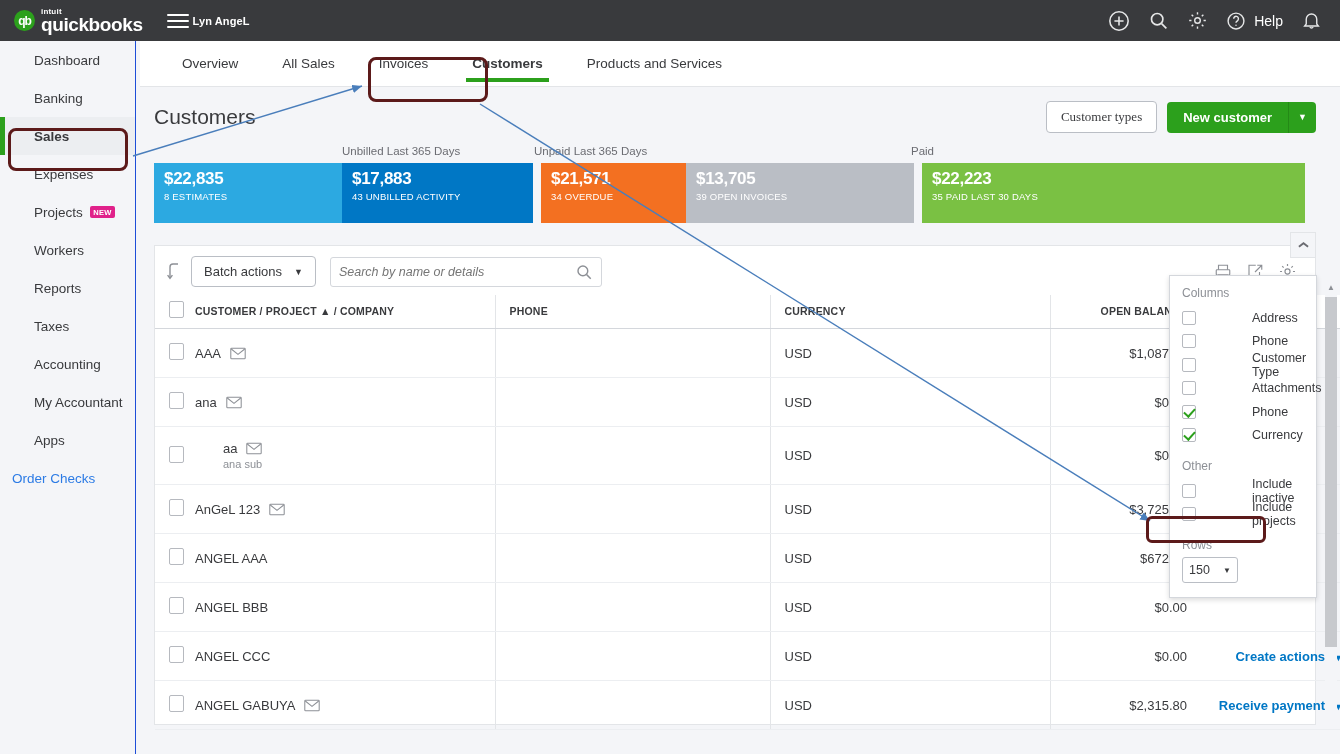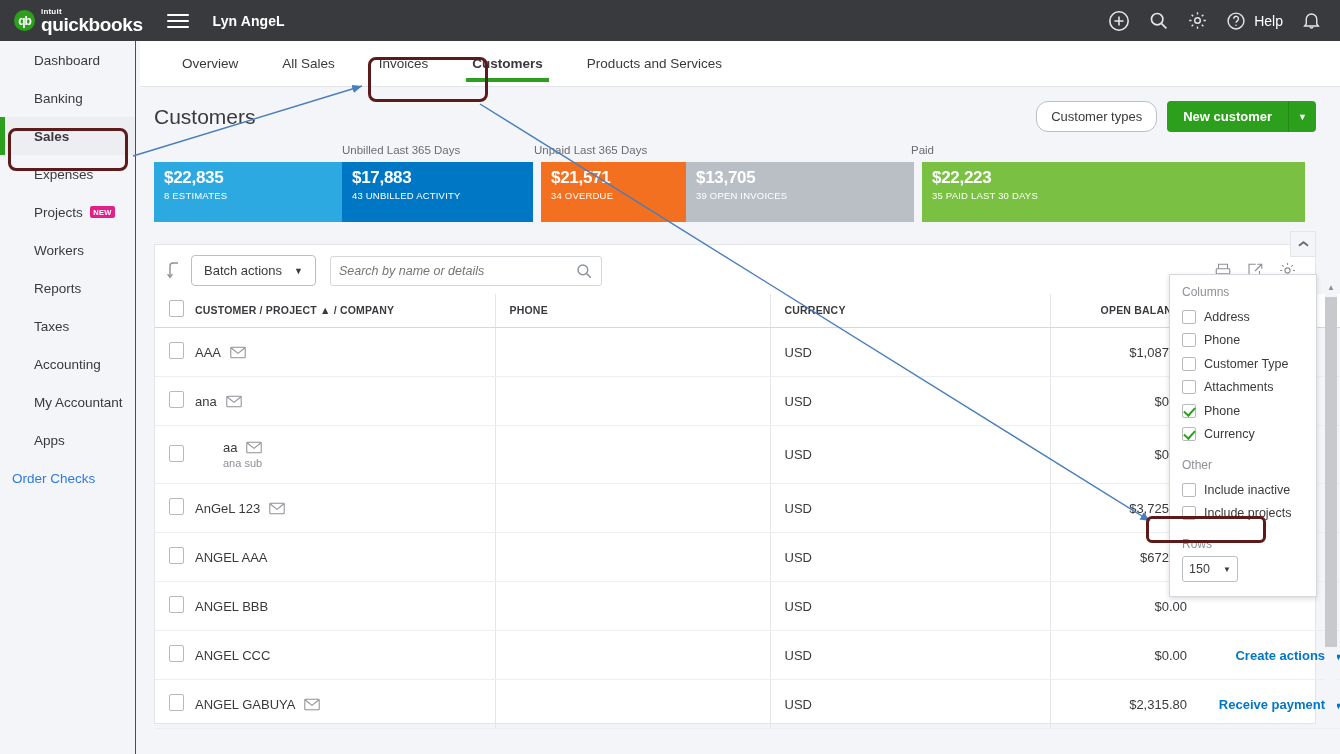--- a/index.html
+++ b/index.html
@@ -20,21 +20,21 @@
     width: 21px; height: 21px; border-radius: 50%;
     background: #2ca01c; color: #fff; font-weight: bold; font-size: 12px;
     display: flex; align-items: center; justify-content: center;
     letter-spacing: -1px; font-family: "Liberation Sans", sans-serif;
   }
   .qb-wordwrap { margin-left: 6px; line-height: 1; }
   .qb-intuit { display:block; color: #fff; font-size: 8px; font-weight: bold; letter-spacing: .2px; margin-bottom: -1px;}
   .qb-word { display:block; color: #fff; font-size: 19px; font-weight: bold; letter-spacing: -.4px; }
   .hamburger { margin-left: 24px; width: 22px; display: flex; flex-direction: column; gap: 4px; cursor: pointer; }
   .hamburger span { display:block; height: 2px; background: #fff; border-radius: 1px; }
-  .company-name { color: #fff; font-size: 14px; font-weight: bold; margin-left: 24px; letter-spacing: .1px;}
+  .company-name { color: #fff; font-size: 11px; font-weight: bold; margin-left: 4px; letter-spacing: .1px;}
   .topbar-right { margin-left: auto; display: flex; align-items: center; gap: 18px; margin-right: 18px; }
   .ticon { color: #e6e7e8; display:flex; align-items:center; cursor: pointer; }
   .help-text { color: #fff; font-size: 14px; margin-left: -10px; }
 
   
   .sidebar {
     position: absolute; top: 41px; left: 0; width: 136px; height: 713px;
     background: #f4f5f8; border-right: 1px solid #1d4ed8;
   }
   .nav-item {
@@ -67,22 +67,22 @@
   .tab.active::after {
     content: ""; position: absolute; left: 16px; right: 16px; bottom: 5px; height: 4px; background: #2ca01c;
   }
 
   .content { background: #f4f5f8; height: 667px; position: relative; }
 
   .page-head { display: flex; align-items: flex-start; padding: 18px 24px 0 14px; }
   .page-title { font-size: 21px; color: #393a3d; font-weight: normal; }
   .head-actions { margin-left: auto; display: flex; align-items: center; gap: 10px; margin-top: -4px;}
   .btn-outline {
-    background: #fff; border: 1px solid #babec5; border-radius: 12px;
-    font-size: 13px; color: #393a3d; padding: 7px 14px; cursor: pointer;
+    background: #fff; border: 1px solid #babec5; border-radius: 4px;
+    font-size: 13px; color: #393a3d; padding: 7px 14px; cursor: pointer; font-family: Liberation Serif, serif;
   }
   .btn-green-group { display: flex; }
   .btn-green {
     background: #2ca01c; color: #fff; border: none; font-size: 13px; font-weight: bold;
     padding: 8px 16px; border-radius: 4px 0 0 4px; cursor: pointer;
   }
   .btn-green-caret {
     background: #2ca01c; color: #fff; border: none; border-left: 1px solid #248a16;
     padding: 8px 9px; border-radius: 0 4px 4px 0; cursor: pointer; font-size: 9px;
     display: flex; align-items: center;
@@ -160,21 +160,21 @@
   .sp-head.other { margin-top: 12px; }
   .sp-row { display: flex; align-items: center; gap: 8px; height: 23.5px; cursor: pointer; }
   .sp-box {
     width: 14px; height: 14px; border: 1px solid #b6b9bf; border-radius: 2px;
     background: #fff; flex: none; position: relative;
   }
   .sp-box.checked::after {
     content: ""; position: absolute; left: 3px; top: 0px; width: 5px; height: 9px;
     border: solid #2ca01c; border-width: 0 2px 2px 0; transform: rotate(42deg);
   }
-  .sp-label { font-size: 12.5px; color: #393a3d; }
+  .sp-label { font-size: 12.5px; color: #393a3d; margin-left: 48px; }
   .rows-label { font-size: 12px; color: #8d9096; margin-top: 12px; margin-bottom: 5px;}
   .rows-select {
     width: 56px; height: 26px; border: 1px solid #babec5; border-radius: 3px;
     display: flex; align-items: center; justify-content: space-between;
     padding: 0 6px; font-size: 12.5px; color: #393a3d; cursor: pointer; background:#fff;
   }
 
   
   .anno-box { position: absolute; border: 3px solid #5c1a1a; border-radius: 8px; z-index: 60; pointer-events: none; }
   .anno-svg { position: absolute; top: 0; left: 0; width: 1340px; height: 754px; z-index: 55; pointer-events: none; }

